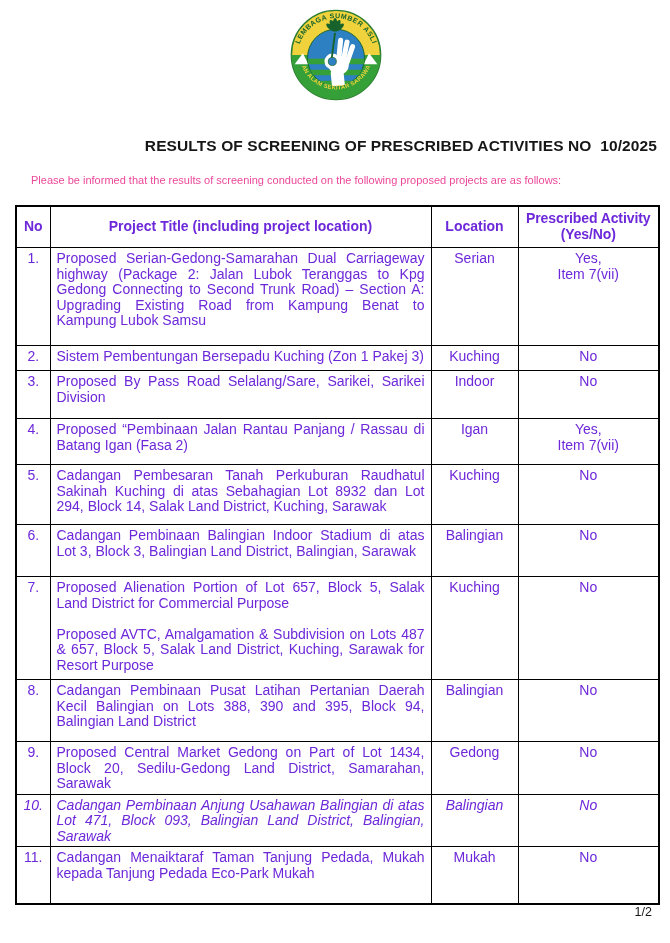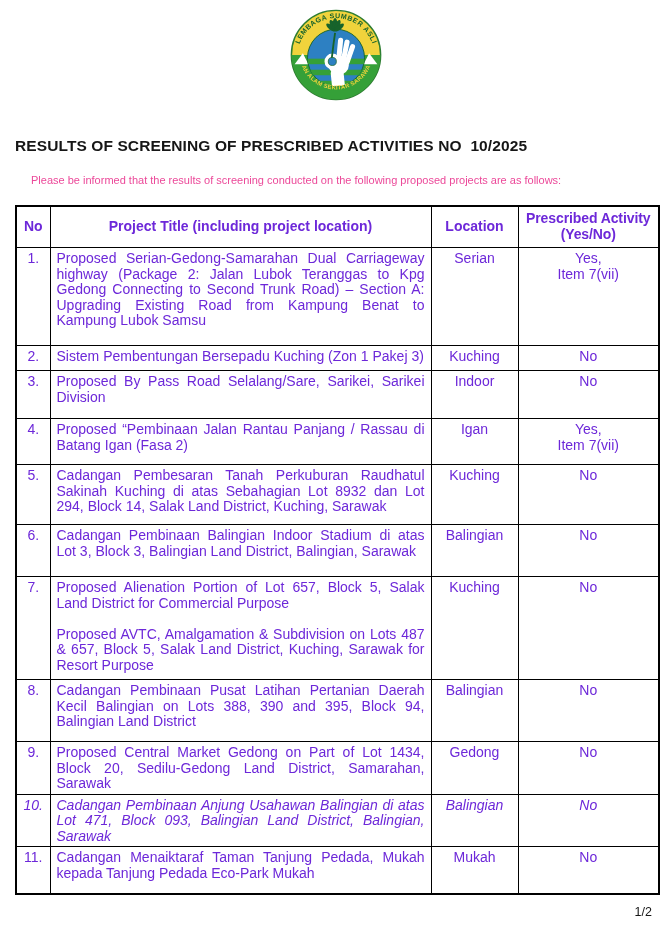--- a/index.html
+++ b/index.html
@@ -4,21 +4,21 @@
 <style>
   html,body{margin:0;padding:0;}
   body{
     width:670px;height:943px;background:#ffffff;position:relative;overflow:hidden;
     font-family:"Liberation Sans","DejaVu Sans",sans-serif;color:#1b1b1b;
   }
   .page{padding:0 13px 0 15px;}
   .logo-wrap{text-align:center;padding-top:9px;height:92px;}
   .logo{width:92px;height:92px;display:inline-block;}
   .doc-title{
-    font-size:15.5px;font-weight:bold;text-align:left;
+    font-size:15.5px;font-weight:bold;text-align:right;
     margin:36px 0 0 0;white-space:pre;letter-spacing:.1px;color:#161616;
   }
   .intro{
     font-size:11px;line-height:20.5px;margin:15px 0 0 16px;width:652px;color:#ec4899;
   }
   table.results{
     border-collapse:collapse;table-layout:fixed;width:643px;margin-top:14px;
     border:2px solid #000;
   }
   table.results th,table.results td{
@@ -173,21 +173,21 @@
     <td class="ttl">Proposed Central Market Gedong on Part of Lot 1434, Block 20, Sedilu-Gedong Land District, Samarahan, Sarawak</td>
     <td class="loc">Gedong</td>
     <td class="act">No</td>
   </tr>
         <tr style="height: 31px; font-style: italic;">
     <td class="no">10.</td>
     <td class="ttl">Cadangan Pembinaan Anjung Usahawan Balingian di atas Lot 471, Block 093, Balingian Land District, Balingian, Sarawak</td>
     <td class="loc">Balingian</td>
     <td class="act">No</td>
   </tr>
-        <tr style="height: 47px;">
+        <tr style="height: 57px;">
     <td class="no">11.</td>
     <td class="ttl">Cadangan Menaiktaraf Taman Tanjung Pedada, Mukah kepada Tanjung Pedada Eco-Park Mukah</td>
     <td class="loc">Mukah</td>
     <td class="act">No</td>
   </tr>
       </tbody>
   </table>
 
   <div class="page-num">1/2</div>
 </div>

